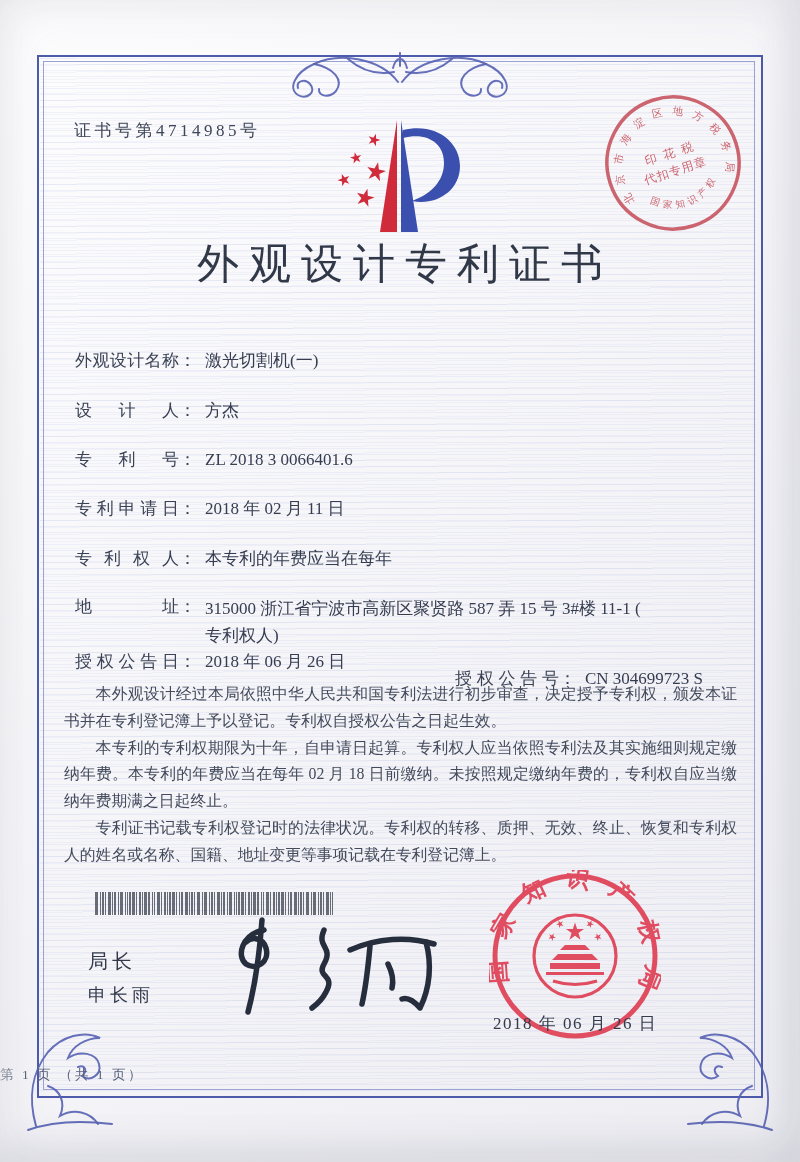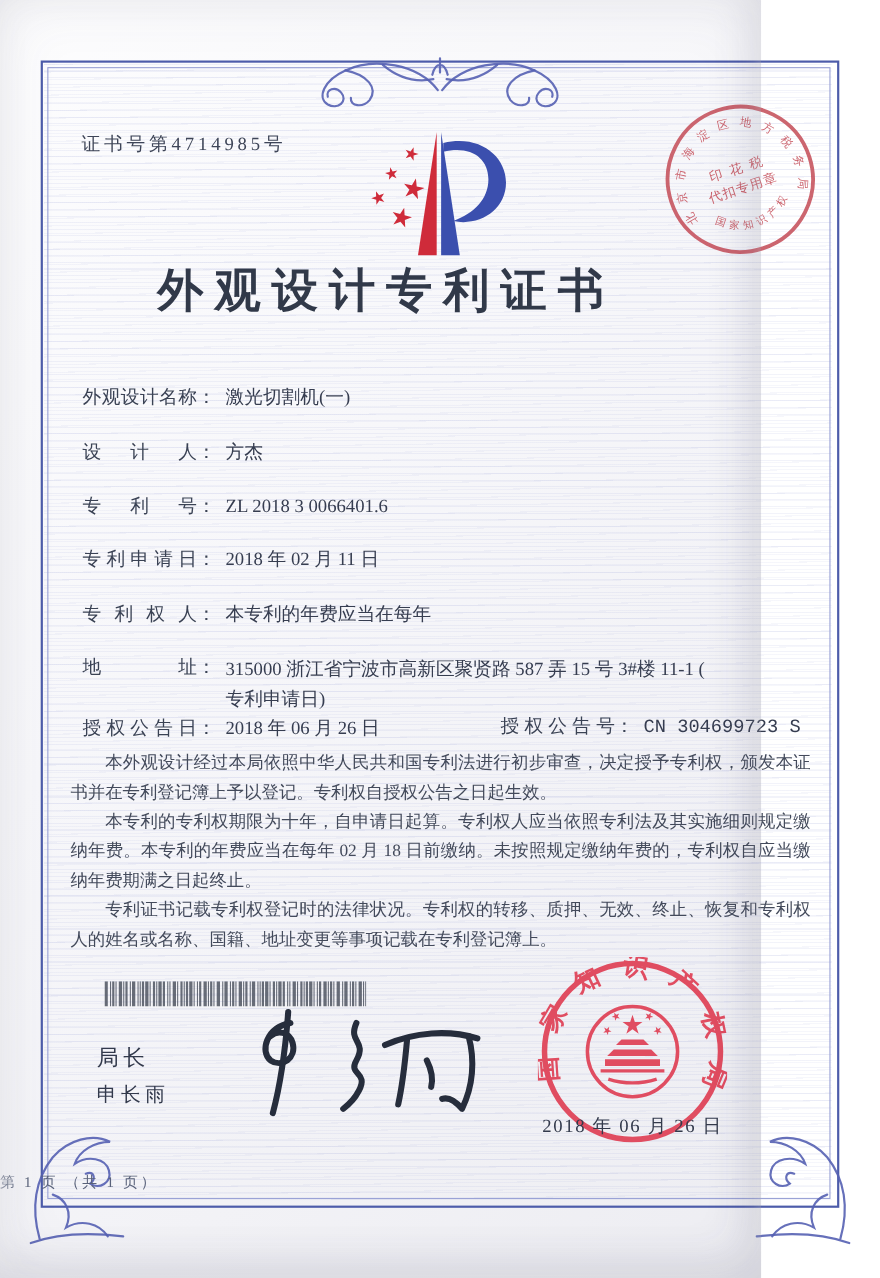--- a/index.html
+++ b/index.html
@@ -1,18 +1,18 @@
 <!DOCTYPE html>
 <html><head>
 <meta charset="utf-8">
 <style>
   html,body{margin:0;padding:0;}
   body{width:800px;height:1162px;overflow:hidden;background:#ffffff;}
   .page{
-    position:relative;width:692px;height:1162px;
+    position:relative;width:800px;height:1162px;
     background:linear-gradient(135deg,#fdfdfe 0%,#f7f7fa 40%,#ededf2 100%);
     font-family:"Liberation Serif","DejaVu Serif",serif;
     color:#3a4153;
   }
   .page::after{
     content:'';position:absolute;inset:0;pointer-events:none;z-index:40;
     box-shadow:inset 0 0 55px rgba(70,72,100,.10), inset -10px -14px 38px rgba(70,72,100,.10), inset 6px 6px 22px rgba(255,255,255,.6);
   }
   
   .frame{
@@ -34,30 +34,30 @@
   .ornament path{stroke:#5560b2;stroke-width:2;fill:none;stroke-linecap:round;opacity:.9;}
 
   .cert-no{position:absolute;left:74px;top:119px;font-size:17px;letter-spacing:3.5px;color:#3e4557;z-index:3;}
 
   .logo{position:absolute;left:334px;top:114px;width:136px;height:126px;z-index:3;}
 
   .tax-stamp{position:absolute;left:598px;top:88px;width:150px;height:150px;z-index:3;opacity:.88;}
 
   .title{
     position:absolute;left:0;top:236px;width:100%;margin:0;z-index:3;
-    text-align:center;font-size:42px;font-weight:bold;color:#313949;
+    text-align:center;font-size:42px;font-weight:normal;color:#313949;
     letter-spacing:10px;text-indent:10px;
   }
 
   .row{position:absolute;left:75px;width:660px;font-size:17px;color:#3a4153;z-index:3;line-height:24px;}
   .flabel{display:inline-block;width:104px;text-align:justify;text-align-last:justify;vertical-align:top;color:#3a4254;}
   .fcolon{margin-right:9px;color:#3a4254;}
   .fvalue{color:#363d50;}
   .addr-val{display:inline-block;vertical-align:top;line-height:27px;}
-  .grant-right{position:absolute;left:380px;top:0;font-family:Liberation Mono, monospace;}
+  .grant-right{position:absolute;left:380px;top:17px;}
 
   .paras{position:absolute;left:64px;top:681px;width:673px;z-index:3;}
   .paras p{margin:0;text-indent:2em;font-size:15.8px;line-height:26.8px;color:#434a5b;text-align:justify;}
 
   .barcode{position:absolute;left:95px;top:892px;width:238px;height:23px;z-index:3;}
 
   .officer-post{position:absolute;left:88px;top:948px;font-size:20px;letter-spacing:4px;color:#333a4c;z-index:3;}
   .officer-name{position:absolute;left:88px;top:983px;font-size:18px;letter-spacing:4px;color:#333a4c;z-index:3;text-align:right;}
 
   .signature{position:absolute;left:212px;top:912px;width:230px;height:106px;z-index:4;}
@@ -150,21 +150,21 @@
   <div class="row" style="top:448px">
     <span class="flabel">专利号</span><span class="fcolon">：</span><span class="fvalue">ZL 2018 3 0066401.6</span>
   </div>
   <div class="row" style="top:497px">
     <span class="flabel">专利申请日</span><span class="fcolon">：</span><span class="fvalue">2018 年 02 月 11 日</span>
   </div>
   <div class="row" style="top:547px">
     <span class="flabel">专利权人</span><span class="fcolon">：</span><span class="fvalue">本专利的年费应当在每年</span>
   </div>
   <div class="row" style="top:595px">
-    <span class="flabel">地址</span><span class="fcolon">：</span><span class="fvalue addr-val"><span>315000 浙江省宁波市高新区聚贤路 587 弄 15 号 3#楼 11-1 (</span><br><span>专利申请日)</span></span>
+    <span class="flabel">地址</span><span class="fcolon">：</span><span class="fvalue addr-val"><span>315000 浙江省宁波市高新区聚贤路 587 弄 15 号 3#楼 11-1 (</span><br><span>专利权人)</span></span>
   </div>
   <div class="row" style="top:650px">
     <span>
       <span class="flabel">授权公告日</span><span class="fcolon">：</span><span class="fvalue">2018 年 06 月 26 日</span>
     </span>
     <span class="grant-right">
       <span class="flabel">授权公告号</span><span class="fcolon">：</span><span class="fvalue">CN 304699723 S</span>
     </span>
   </div>
 

